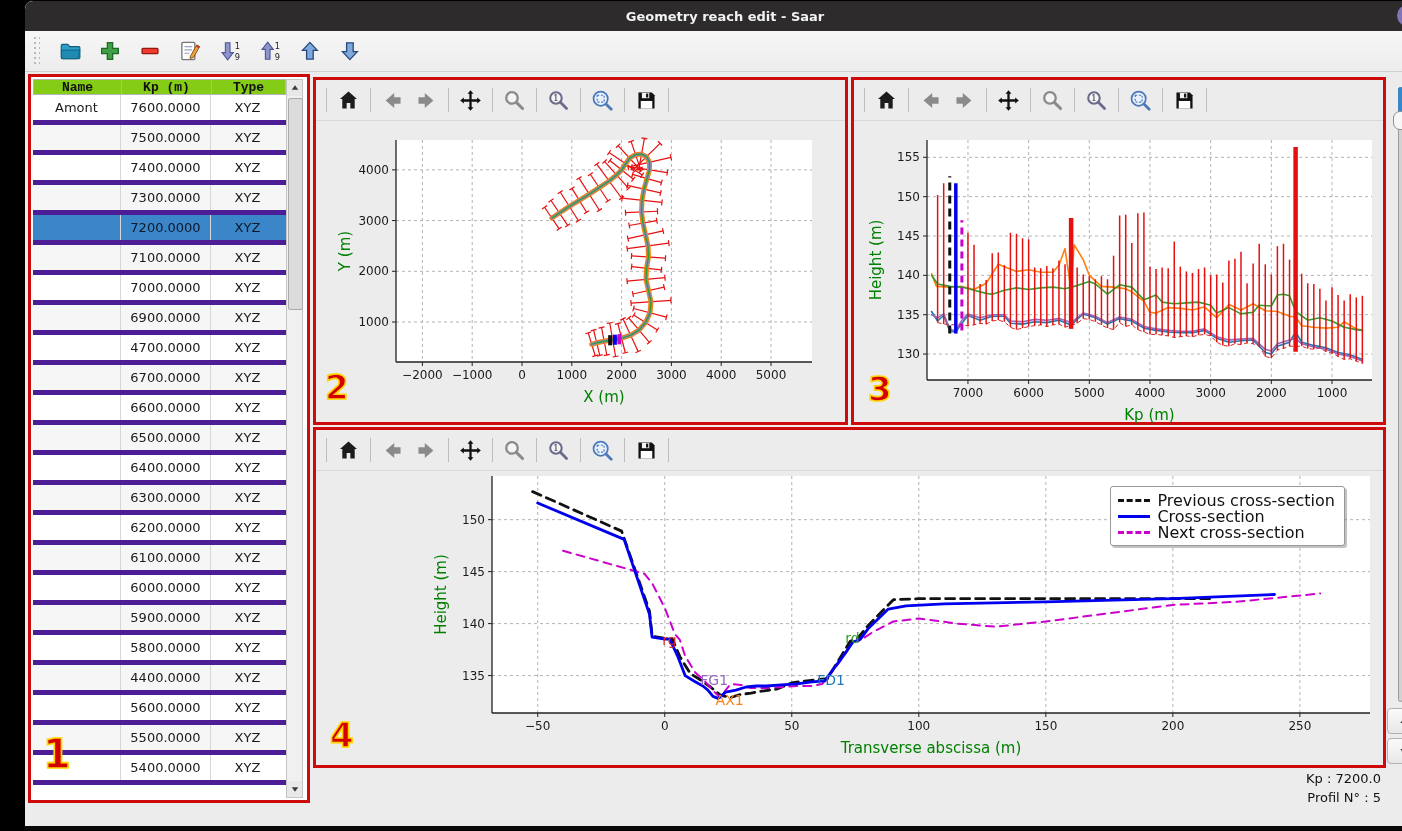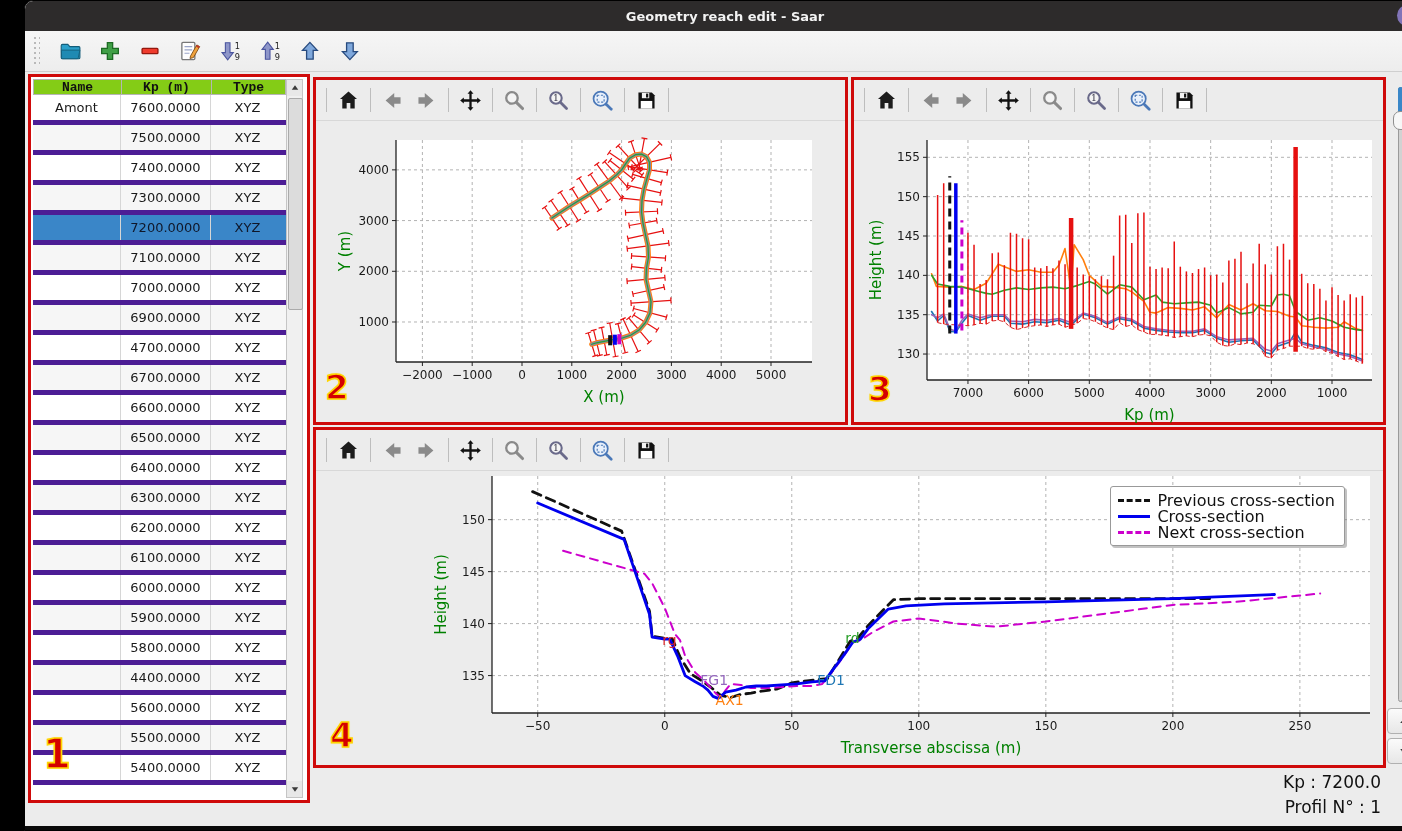--- a/index.html
+++ b/index.html
@@ -71,21 +71,21 @@
   .ptrack{position:absolute;left:6px;top:0;width:5px;height:615px;background:#d2d2d2;
     border:1px solid #9a9a9a;border-radius:3px;box-sizing:border-box;}
   .pfill{position:absolute;left:6px;top:0;width:5px;height:26px;background:#3a87c8;border-radius:3px 3px 0 0;}
   .phandle{position:absolute;left:1px;top:24px;width:15px;height:17px;background:#f7f7f7;
     border:1px solid #8f8f8f;border-radius:7px;cursor:pointer;}
   .navbtn{position:absolute;left:1362px;width:33px;height:26px;background:linear-gradient(#fbfbfb,#e7e7e7);
     border:1px solid #b0b0b0;border-radius:4px;display:flex;align-items:center;justify-content:center;
     cursor:pointer;box-sizing:border-box;padding:0;}
   #navup{top:636px;} #navdown{top:666px;}
   .kpinfo{position:absolute;left:1200px;top:698px;width:156px;text-align:right;
-    font-size:17px;color:#111;line-height:1.45;}
+    font-size:13px;color:#111;line-height:1.45;}
   .resizegrip{position:absolute;left:1385px;top:740px;width:14px;height:14px;
     background:repeating-linear-gradient(135deg,transparent 0 3px,#bdbdbd 3px 5px);}
   .statusbar{height:19px;background:#ececec;}
   .blackstrip{height:6px;background:#0a0a0a;}
   .hiddefs{position:absolute;width:0;height:0;overflow:hidden;}
 </style>
 </head>
 <body>
 
 <svg class="hiddefs" xmlns="http://www.w3.org/2000/svg">
@@ -824,20 +824,20 @@
         </svg>
       </button>
     <button class="navbtn" id="navdown">
         <svg width="14" height="14" viewBox="0 0 20 20">
           <use href="#sym-tri-down"></use>
         </svg>
       </button>
 
     <div class="kpinfo">
       <div>Kp : 7200.0</div>
-      <div>Profil N° : 1</div>
+      <div>Profil N° : 5</div>
     </div>
     <div class="resizegrip"></div>
   </div>
 
   <div class="statusbar"></div>
   <div class="blackstrip"></div>
 </div>
 
 </body></html>

